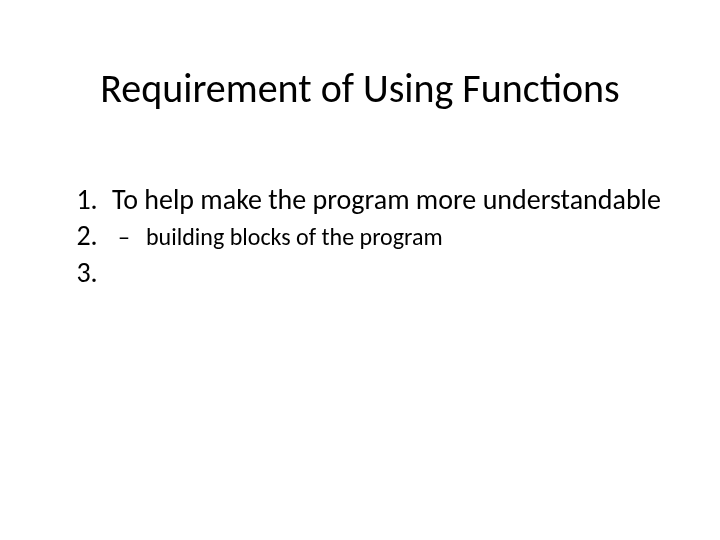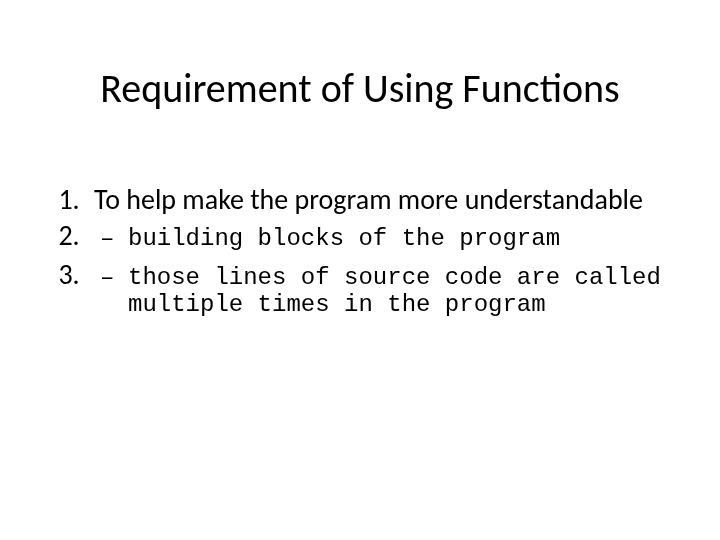--- a/index.html
+++ b/index.html
@@ -25,21 +25,21 @@
     left: 0;
     width: 720px;
     text-align: center;
     font-size: 40px;
     font-weight: 400;
     letter-spacing: 0px;
   }
   .body {
     position: absolute;
     top: 140px;
-    left: 26px;
+    left: 44px;
     width: 640px;
     font-size: 28px;
     line-height: 1.15;
   }
   ol.main {
     margin: 0;
     padding-left: 60px;
     list-style: decimal;
   }
   ol.main > li {
@@ -49,21 +49,20 @@
   ul.sub {
     list-style: none;
     margin: 4px 0 6px 0;
     padding-left: 6px;
     font-size: 24px;
   }
   ul.sub > li {
     position: relative;
     padding-left: 28px;
     margin-bottom: 2px;
-    font-family: Liberation Mono, monospace;
   }
   ul.sub > li::before {
     content: "–";
     position: absolute;
     left: 0;
     top: 0;
   }
   .pagenum {
     position: absolute;
     right: 22px;
@@ -84,23 +83,18 @@
         <span>To help make the program more understandable</span>
       </li>
       <li>
         <ul class="sub">
           <li>
             <span>building blocks of the program</span>
           </li>
         </ul>
       </li>
       <li>
-        <ul class="sub">
-          <li>
-            <span>those lines of source code are called multiple times in the program</span>
-          </li>
-        </ul>
       </li>
     </ol>
   </div>
 
   <div class="pagenum">6</div>
 </div>
 
 </body></html>

